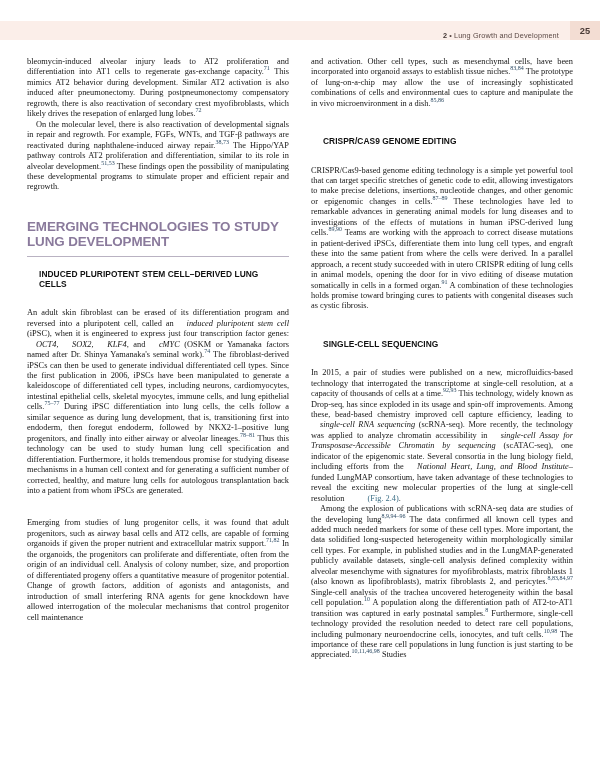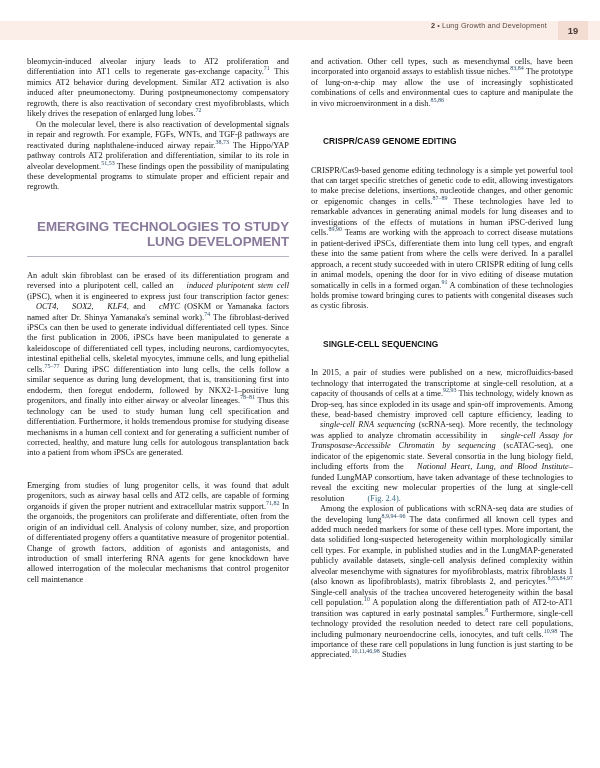--- a/index.html
+++ b/index.html
@@ -20,25 +20,25 @@
   .running-head {
     position: absolute;
     top: 21px;
     left: 0;
     width: 600px;
     height: 19px;
     background: #fbeee9;
   }
   .rh-inner {
     position: absolute;
-    right: 12px;
+    right: 0;
     top: 0;
     height: 19px;
     display: flex;
-    align-items: flex-start;
+    align-items: flex-end;
   }
   .rh-text {
     font-family: "Liberation Sans", sans-serif;
     font-size: 7.3px;
     letter-spacing: 0.15px;
     color: #5c4a46;
     white-space: nowrap;
     padding-right: 11px;
   }
   .rh-chapnum {
@@ -100,21 +100,20 @@
   
   h1.section-a {
     margin: 0;
     font-family: "Liberation Sans", sans-serif;
     font-size: 13.4px;
     line-height: 15.4px;
     font-weight: bold;
     color: #8a7a9c;
     letter-spacing: -0.1px;
     text-transform: uppercase;
-    text-align: right;
   }
   .rule {
     height: 1px;
     background: #b9b2c2;
     margin: 6px 0 7px 0;
   }
   h2.section-b {
     margin: 12px;
     font-family: "Liberation Sans", sans-serif;
     font-size: 8.4px;
@@ -129,34 +128,35 @@
   .sp-before-h2 { height: 15px; }
 </style>
 </head>
 <body>
 
 <div class="running-head">
   <div class="rh-inner">
     <div class="rh-text">
       <span class="rh-chapnum">2</span><span class="rh-dot">•</span><span>Lung Growth and Development</span>
     </div>
-    <div class="rh-pagenum">19</div>
+    <div class="rh-pagenum">25</div>
   </div>
 </div>
 
 <div class="page">
 
   <div class="col col-left">
     <p>bleomycin-induced alveolar injury leads to AT2 proliferation and differentiation into AT1 cells to regenerate gas-exchange capacity.<sup>71</sup> This mimics AT2 behavior during development. Similar AT2 activation is also induced after pneumonectomy. During postpneumonectomy compensatory regrowth, there is also reactivation of secondary crest myofibroblasts, which likely drives the resepation of enlarged lung lobes.<sup>72</sup></p>
     <p class="indent">On the molecular level, there is also reactivation of developmental signals in repair and regrowth. For example, FGFs, WNTs, and TGF-β pathways are reactivated during naphthalene-induced airway repair.<sup>38,73</sup> The Hippo/YAP pathway controls AT2 proliferation and differentiation, similar to its role in alveolar development.<sup>51,53</sup> These findings open the possibility of manipulating these developmental programs to stimulate proper and efficient repair and regrowth.</p>
 
     <div class="sp-before-h1"></div>
     <h1 class="section-a">EMERGING TECHNOLOGIES TO STUDY LUNG DEVELOPMENT</h1>
     <div class="rule"></div>
 
+    <h2 class="section-b">INDUCED PLURIPOTENT STEM CELL–DERIVED LUNG CELLS</h2>
     <div class="sp-after-h2"></div>
     <p>An adult skin fibroblast can be erased of its differentiation program and reversed into a pluripotent cell, called an <i>induced pluripotent stem cell</i> (iPSC), when it is engineered to express just four transcription factor genes: <i>OCT4</i>, <i>SOX2</i>, <i>KLF4</i>, and <i>cMYC</i> (OSKM or Yamanaka factors named after Dr. Shinya Yamanaka's seminal work).<sup>74</sup> The fibroblast-derived iPSCs can then be used to generate individual differentiated cell types. Since the first publication in 2006, iPSCs have been manipulated to generate a kaleidoscope of differentiated cell types, including neurons, cardiomyocytes, intestinal epithelial cells, skeletal myocytes, immune cells, and lung epithelial cells.<sup>75–77</sup> During iPSC differentiation into lung cells, the cells follow a similar sequence as during lung development, that is, transitioning first into endoderm, then foregut endoderm, followed by NKX2-1–positive lung progenitors, and finally into either airway or alveolar lineages.<sup>78–81</sup> Thus this technology can be used to study human lung cell specification and differentiation. Furthermore, it holds tremendous promise for studying disease mechanisms in a human cell context and for generating a sufficient number of corrected, healthy, and mature lung cells for autologous transplantation back into a patient from whom iPSCs are generated.</p>
 
     <div class="sp-before-h2"></div>
     <div class="sp-after-h2"></div>
     <p>Emerging from studies of lung progenitor cells, it was found that adult progenitors, such as airway basal cells and AT2 cells, are capable of forming organoids if given the proper nutrient and extracellular matrix support.<sup>71,82</sup> In the organoids, the progenitors can proliferate and differentiate, often from the origin of an individual cell. Analysis of colony number, size, and proportion of differentiated progeny offers a quantitative measure of progenitor potential. Change of growth factors, addition of agonists and antagonists, and introduction of small interfering RNA agents for gene knockdown have allowed interrogation of the molecular mechanisms that control progenitor cell maintenance</p>
   </div>
 
   <div class="col col-right">
     <p>and activation. Other cell types, such as mesenchymal cells, have been incorporated into organoid assays to establish tissue niches.<sup>83,84</sup> The prototype of lung-on-a-chip may allow the use of increasingly sophisticated combinations of cells and environmental cues to capture and manipulate the in vivo microenvironment in a dish.<sup>85,86</sup></p>

